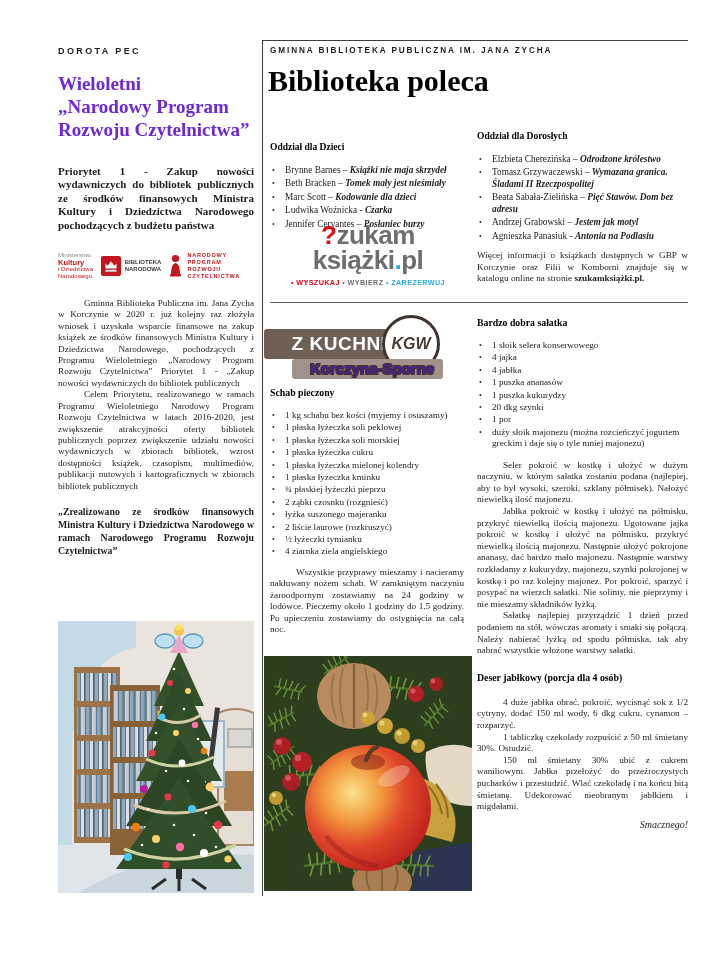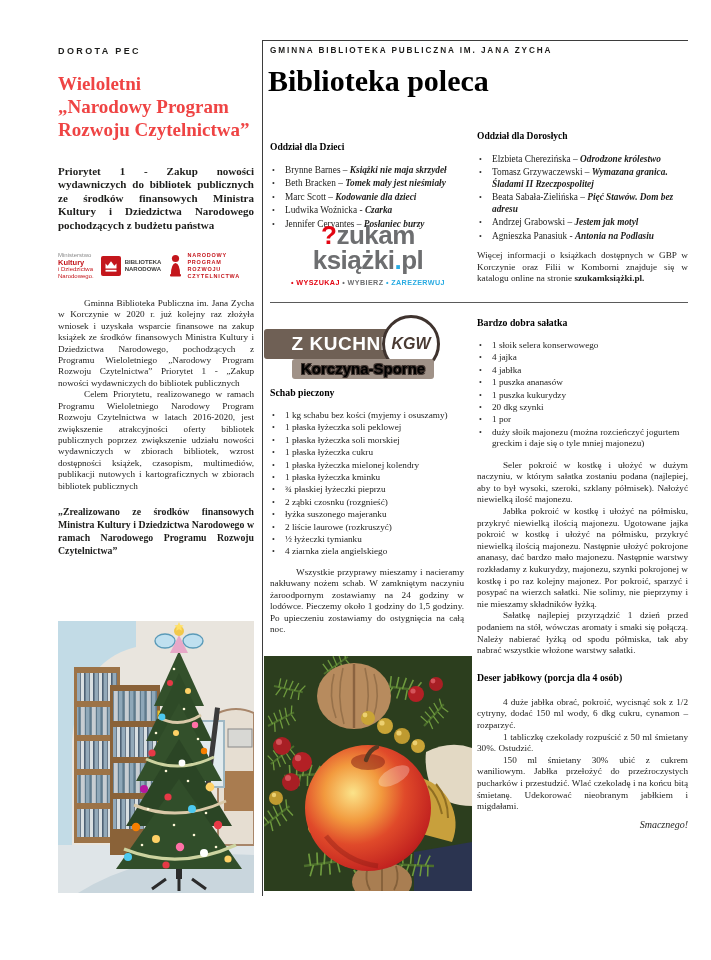--- a/index.html
+++ b/index.html
@@ -10,21 +10,21 @@
   
   .rule-top{left:262px;top:40px;width:426px;height:1.2px;background:#3d3d3d;}
   .divider-v{left:262px;top:40px;width:1.2px;height:856px;background:#3d3d3d;}
   .rule-mid{left:270px;top:302px;width:418px;height:1px;background:#5a5a5a;}
 
   
   .col-left{left:58px;top:46px;width:196px;}
   .byline{font-family:"Liberation Sans",sans-serif;font-weight:700;font-size:9px;
           letter-spacing:2.4px;color:#1d1d1b;}
   .l-title{font-size:19px;line-height:23px;font-weight:700;margin:16px 0 0 0;
-           white-space:pre-line;color:#ef4444;}
+           white-space:pre-line;color:#6d28d9;}
   .lead{font-size:11px;line-height:13.4px;font-weight:700;text-align:justify;
         margin:24px 0 0 0;}
   .logos{display:flex;align-items:center;gap:7px;margin:10px 0 8px 0;height:48px;}
   .logo-min{font-family:"Liberation Sans",sans-serif;line-height:7px;}
   .lm1{font-size:6px;color:#8a8a8a;}
   .lm2{font-size:7.5px;font-weight:700;color:#c4161c;}
   .lm3{font-size:6px;color:#c4161c;}
   .logo-bn{display:flex;align-items:center;gap:4px;}
   .bn-text{font-family:"Liberation Sans",sans-serif;font-size:6px;font-weight:700;
            color:#3c3c3b;line-height:7.5px;}
@@ -66,22 +66,22 @@
   
   .kgw{left:264px;top:315px;width:208px;height:66px;}
   .kgw-bar{position:absolute;left:0;top:14px;width:150px;height:30px;background:#6f6055;
            border-radius:3px;color:#fff;font-family:"Liberation Sans",sans-serif;
            font-weight:800;font-size:19px;letter-spacing:0.5px;display:flex;
            align-items:center;justify-content:center;}
   .kgw-circle{position:absolute;left:118px;top:0;width:52px;height:52px;background:#fff;
               border:3px solid #3f332e;border-radius:50%;display:flex;align-items:center;
               justify-content:center;font-family:"Liberation Sans",sans-serif;
               font-weight:800;font-style:italic;font-size:16px;color:#4a3b33;}
-  .kgw-place{position:absolute;left:28px;top:44px;padding:1px 9px 2px 9px;background:#a09288;
-             border-radius:3px;color:#000000;font-family:"Liberation Sans",sans-serif;
+  .kgw-place{position:absolute;left:28px;top:44px;padding:1px 9px 2px 18px;background:#a09288;
+             border-radius:3px;color:#4c1d95;font-family:"Liberation Sans",sans-serif;
              font-weight:800;font-size:15px;
              text-shadow:-1px -1px 0 #3f332e,1px -1px 0 #3f332e,-1px 1px 0 #3f332e,
                          1px 1px 0 #3f332e;}
 
   
   .schab{left:270px;top:387px;width:194px;}
   .rec-h{font-size:9.8px;font-weight:700;margin:0 0 12px 0;color:#000;}
   ul.ing li{margin-bottom:1px;font-size:9.2px;line-height:11.4px;}
   .schab .body-p{margin-top:9px;}
   .salad-col{left:477px;top:317px;width:211px;}

